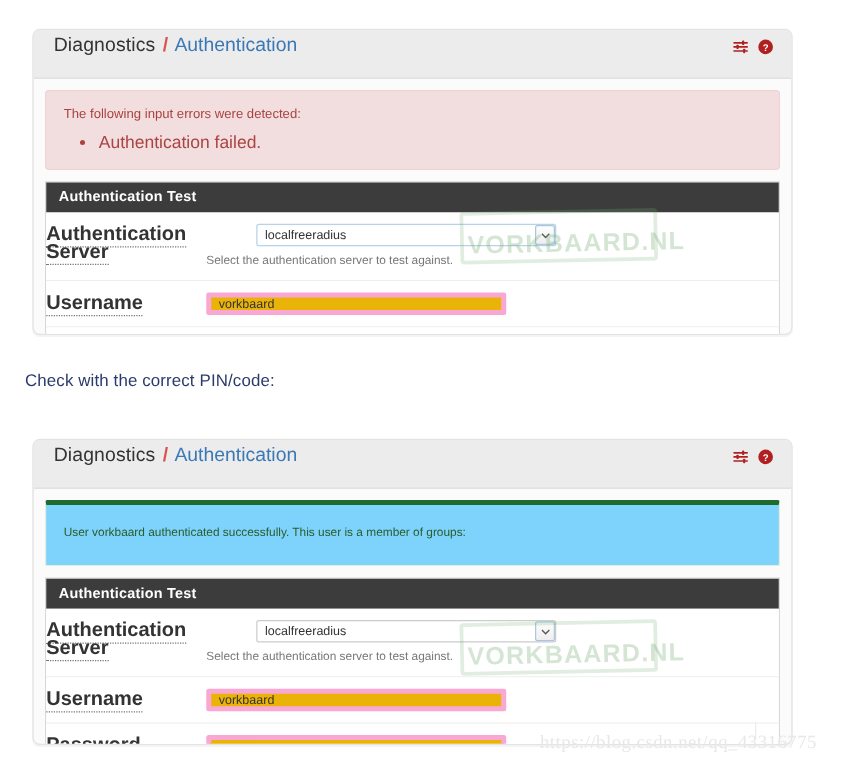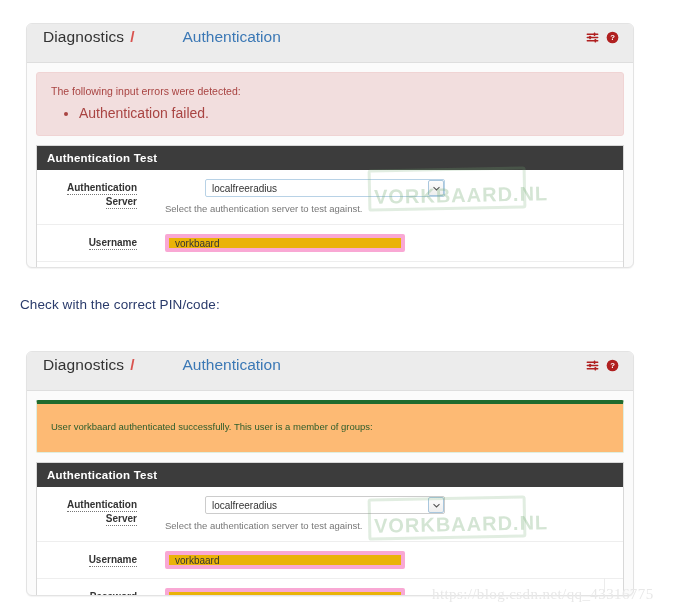--- a/index.html
+++ b/index.html
@@ -36,21 +36,20 @@
   }
   .crumb-sep {
     font-size: 15.5px;
     color: #d9534f;
     font-weight: bold;
     margin: 0 5px 0 6px;
   }
   .crumb-link {
     font-size: 15.5px;
     color: #3b78b5;
-    margin-left: 43px;
   }
   .head-icons {
     margin-left: auto;
     display: flex;
     align-items: center;
     gap: 7px;
   }
   .head-icons svg { display:block; }
 
   
@@ -67,21 +66,21 @@
     margin-bottom: 9px;
   }
   .alert-danger ul { margin: 0; padding: 0 0 0 28px; }
   .alert-danger li {
     font-size: 14px;
     color: #a94442;
     line-height: 15px;
   }
   .alert-success {
     margin: 9px 9px 0 9px;
-    background: #fdba74;
+    background: #7dd3fc;
     border: 1px solid #dfeedf;
     border-top: 4px solid #1f6b2e;
     border-radius: 2px;
     padding: 17px 14px 20px 14px;
   }
   .alert-success .a-title {
     font-size: 9.5px;
     color: #2b5c2b;
   }
 
@@ -102,23 +101,22 @@
   .frow {
     display: flex;
     align-items: flex-start;
     border-bottom: 1px solid #eeeeee;
     padding: 9px 0 9px 0;
     background: #fff;
   }
   .frow:last-child { border-bottom: none; }
   .flabel {
     width: 100px;
-    text-align: right;
     padding-top: 2px;
-    font-size: 10px;
+    font-size: 16px;
     font-weight: bold;
     color: #333;
     line-height: 14px;
     flex: 0 0 100px;
   }
   .flabel span {
     border-bottom: 1px dotted #777;
     padding-bottom: 1px;
   }
   .fctrl { padding-left: 28px; flex: 1 1 auto; }

